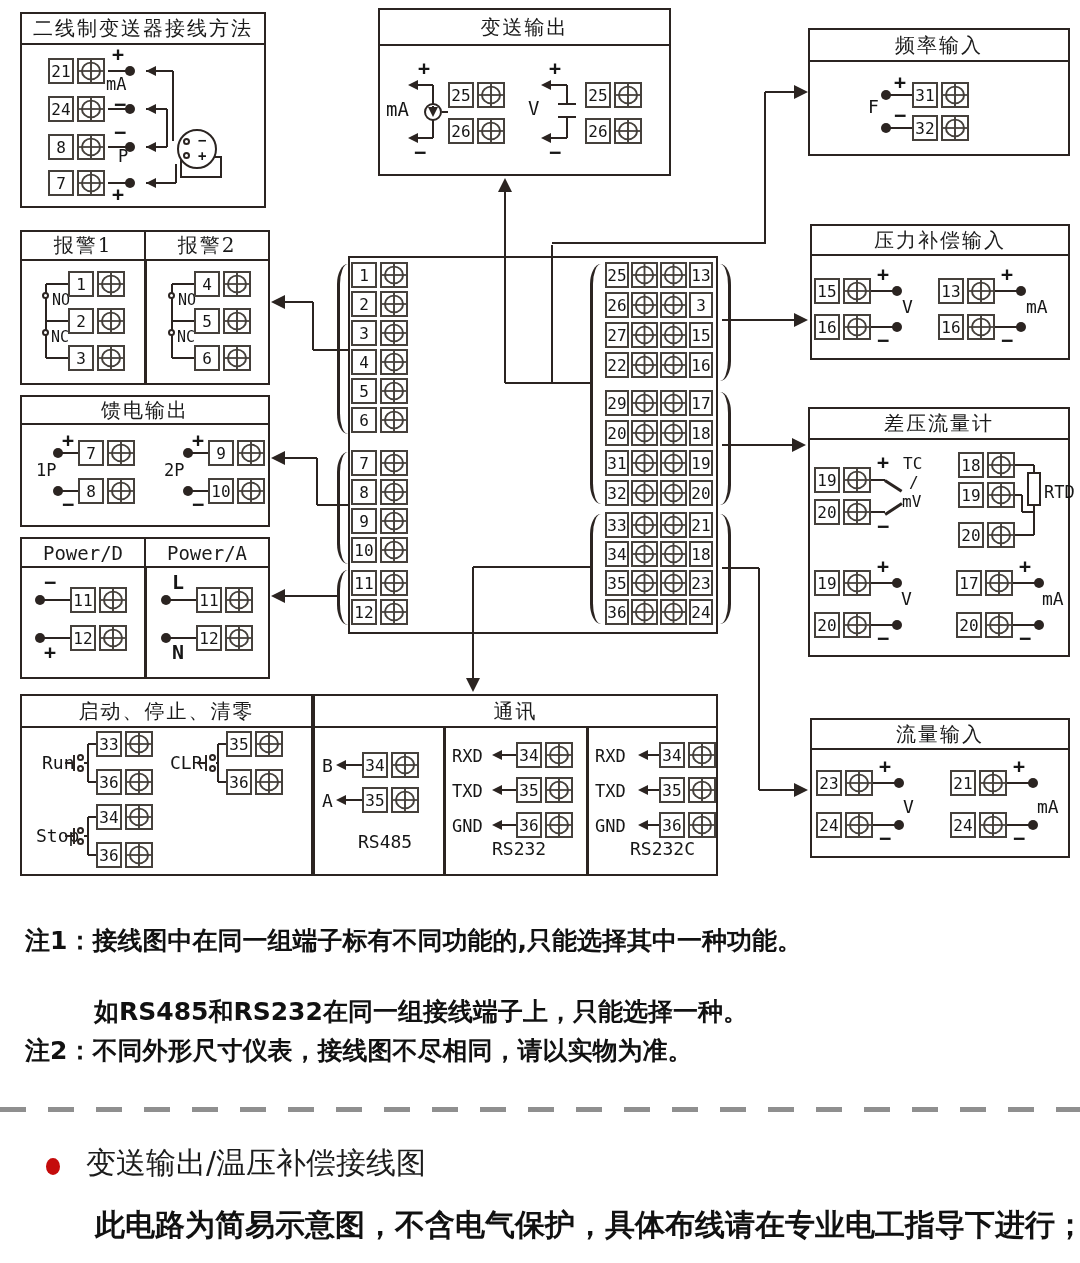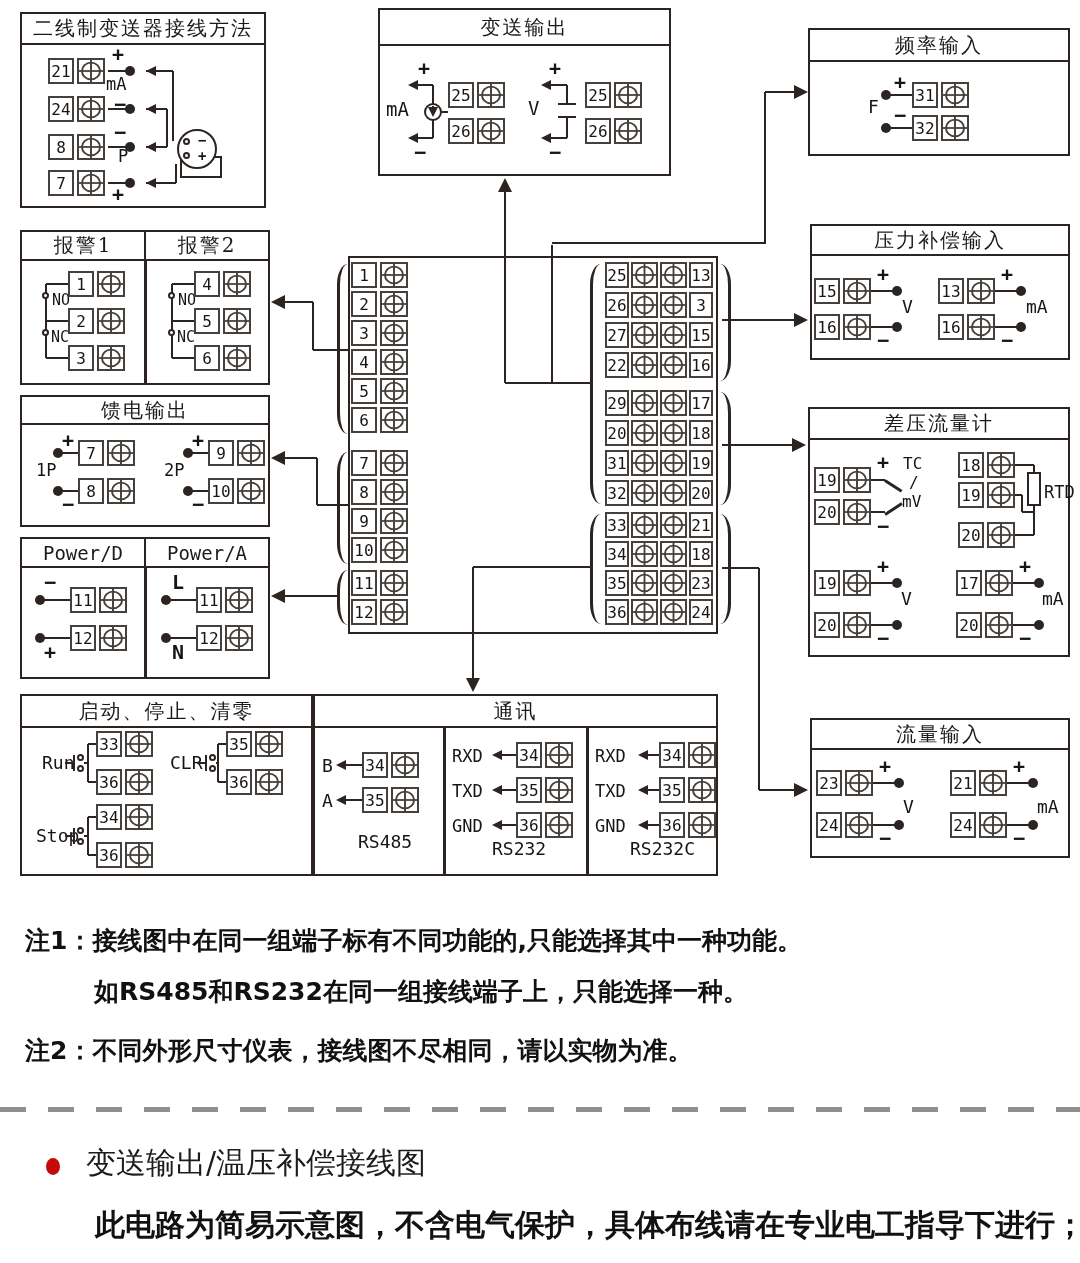--- a/index.html
+++ b/index.html
@@ -1048,19 +1048,19 @@
         <g stroke="#45403b" stroke-width="2.1" fill="none">
           <line x1="13" y1="0" x2="13" y2="26"></line>
           <line x1="0" y1="13" x2="26" y2="13"></line>
           <circle cx="13" cy="13" r="9.8"></circle>
         </g>
       </svg></div>
     <div class="lb" style="left: 630px; top: 840px; font-size: 18px;">RS232C</div>
   </div>
 
 <div class="note" style="left:25px;top:924px;"><span>注1：</span><span>接线图中在同一组端子标有不同功能的,只能选择其中一种功能。</span></div>
-<div class="note" style="left:94px;top:975px;"><span>如RS485和RS232在同一组接线端子上，只能选择一种。</span></div>
+<div class="note" style="left:94px;top:995px;"><span>如RS485和RS232在同一组接线端子上，只能选择一种。</span></div>
 <div class="note" style="left:25px;top:1034px;"><span>注2：</span><span>不同外形尺寸仪表，接线图不尽相同，请以实物为准。</span></div>
 
 <div id="dash-divider"></div>
 <div id="footer-bullet"></div>
 <div id="footer-heading">变送输出/温压补偿接线图</div>
 <div id="footer-subtext">此电路为简易示意图，不含电气保护，具体布线请在专业电工指导下进行；</div>
 
 </body></html>

